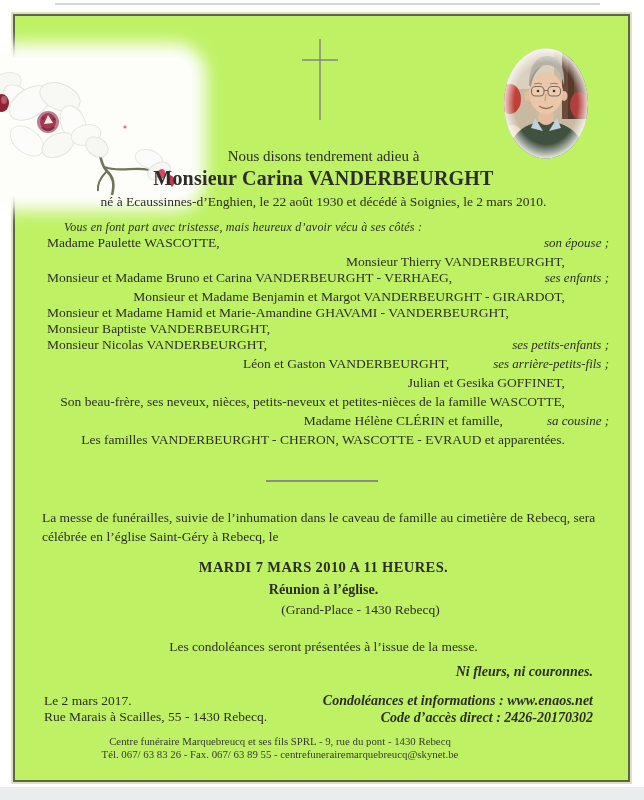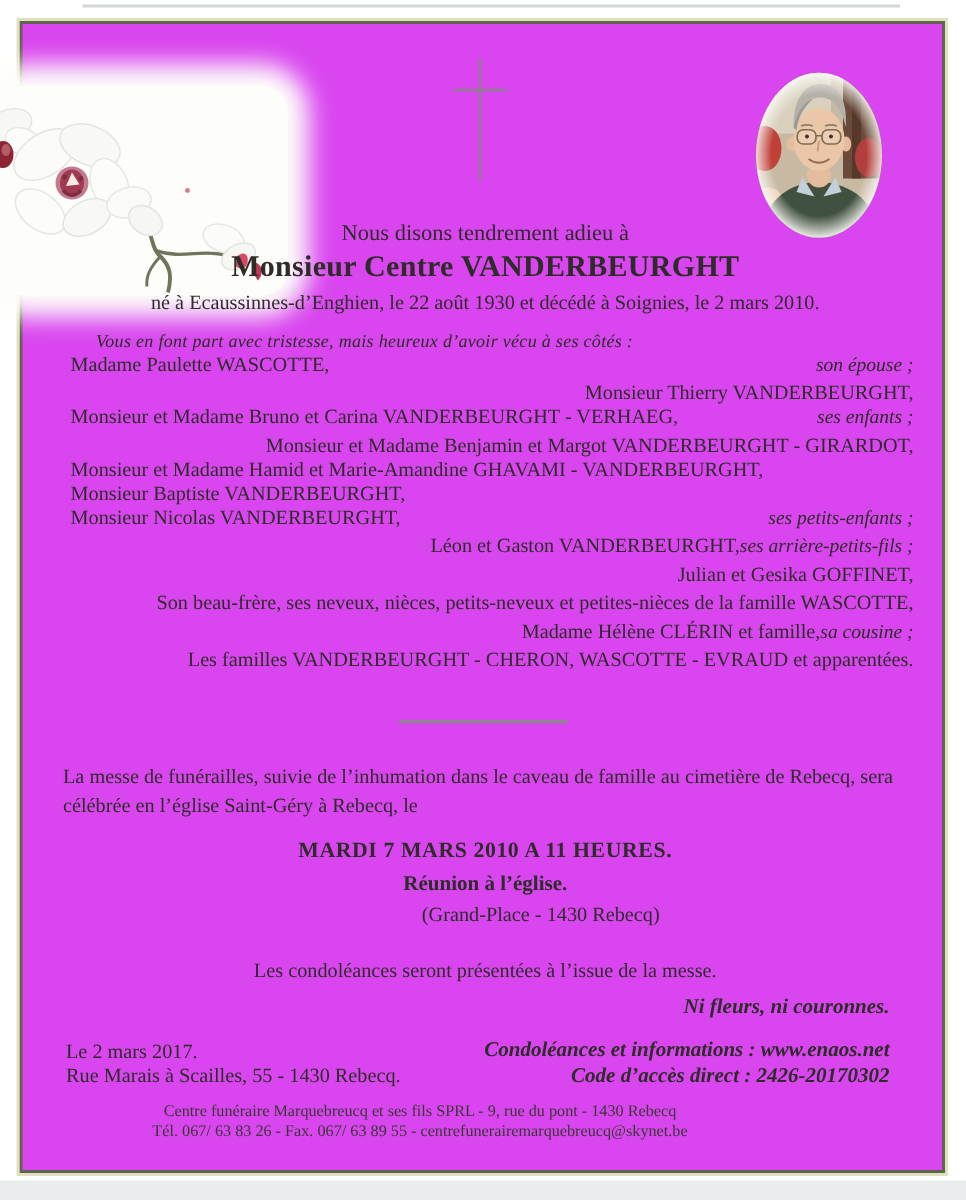--- a/index.html
+++ b/index.html
@@ -15,21 +15,21 @@
   .scan-edge-top {
     position:absolute; top:3px; left:55px; width:545px; height:2px;
     background:#d4d7d7;
   }
   .scan-edge-bottom {
     position:absolute; top:787px; left:0; width:644px; height:13px;
     background:#eaedee;
   }
   .card {
     position:absolute; left:13px; top:14px; width:617px; height:768px;
-    background:#d946ef;
+    background:#bef264;
     border:2px solid #60634d;
     outline:2px solid #dfe2bb;
   }
   
   .cross { position:absolute; left:285px; top:22px; width:40px; height:85px; }
   
   .photo-wrap { position:absolute; left:487px; top:31px; width:88px; height:113px; }
   
   .orchid-wrap {
     position:absolute; left:-15px; top:41px; width:192px; height:140px;
@@ -43,21 +43,21 @@
   .deceased   { font-size:20px; line-height:25px; font-weight:bold; letter-spacing:.2px; }
   .birthdeath { font-size:13.5px; line-height:19px; margin-top:1px; }
 
   .intro {
     position:absolute; left:49px; top:204px;
     font-size:12px; font-style:italic; letter-spacing:.2px;
   }
 
   .family-list { position:absolute; left:32px; top:219px; width:562px; }
   .frow { display:flex; justify-content:space-between; align-items:baseline;
-          line-height:15px; margin-bottom:1px; font-size:13.5px; }
+          line-height:15px; margin-bottom:1px; font-size:13.5px;gap:44px; }
   .frow.grp { margin-top:4px;justify-content:flex-end; }
   .fleft  { white-space:nowrap; }
   .fright { white-space:nowrap; font-style:italic; font-size:13px; }
 
   .divider {
     position:absolute; top:464px; left:50%; transform:translateX(-50%);
     width:112px; height:1.5px; background:#8a8a86;
   }
 
   .ceremony-par {
@@ -182,21 +182,21 @@
         <ellipse cx="149" cy="102" rx="14" ry="9" fill="#fbfbf9" stroke="#e6e6e2" transform="rotate(18 149 102)"></ellipse>
         <ellipse cx="159" cy="114" rx="12" ry="8" fill="#f6f6f3" stroke="#e3e3df" transform="rotate(-28 159 114)"></ellipse>
         <path d="M158,114 C162,110 166,112 165,118 C164,123 159,123 157,120 Z" fill="#d44a62"></path>
         <path d="M170,118 C175,119 176,126 172,130 C169,127 168,121 170,118 Z" fill="#c13652"></path>
       </g>
     </svg>
   </div>
 
   <div class="announce">
     <div class="farewell">Nous disons tendrement adieu à</div>
-    <div class="deceased">Monsieur Centre VANDERBEURGHT</div>
+    <div class="deceased">Monsieur Carina VANDERBEURGHT</div>
     <div class="birthdeath">né à Ecaussinnes-d’Enghien, le 22 août 1930 et décédé à Soignies, le 2 mars 2010.</div>
   </div>
 
   <div class="intro">Vous en font part avec tristesse, mais heureux d’avoir vécu à ses côtés :</div>
 
   <div class="family-list" id="family-list">
       <div class="frow">
         <span class="fleft">Madame Paulette WASCOTTE,</span>
         <span class="fright">son épouse ;</span>
       </div>

